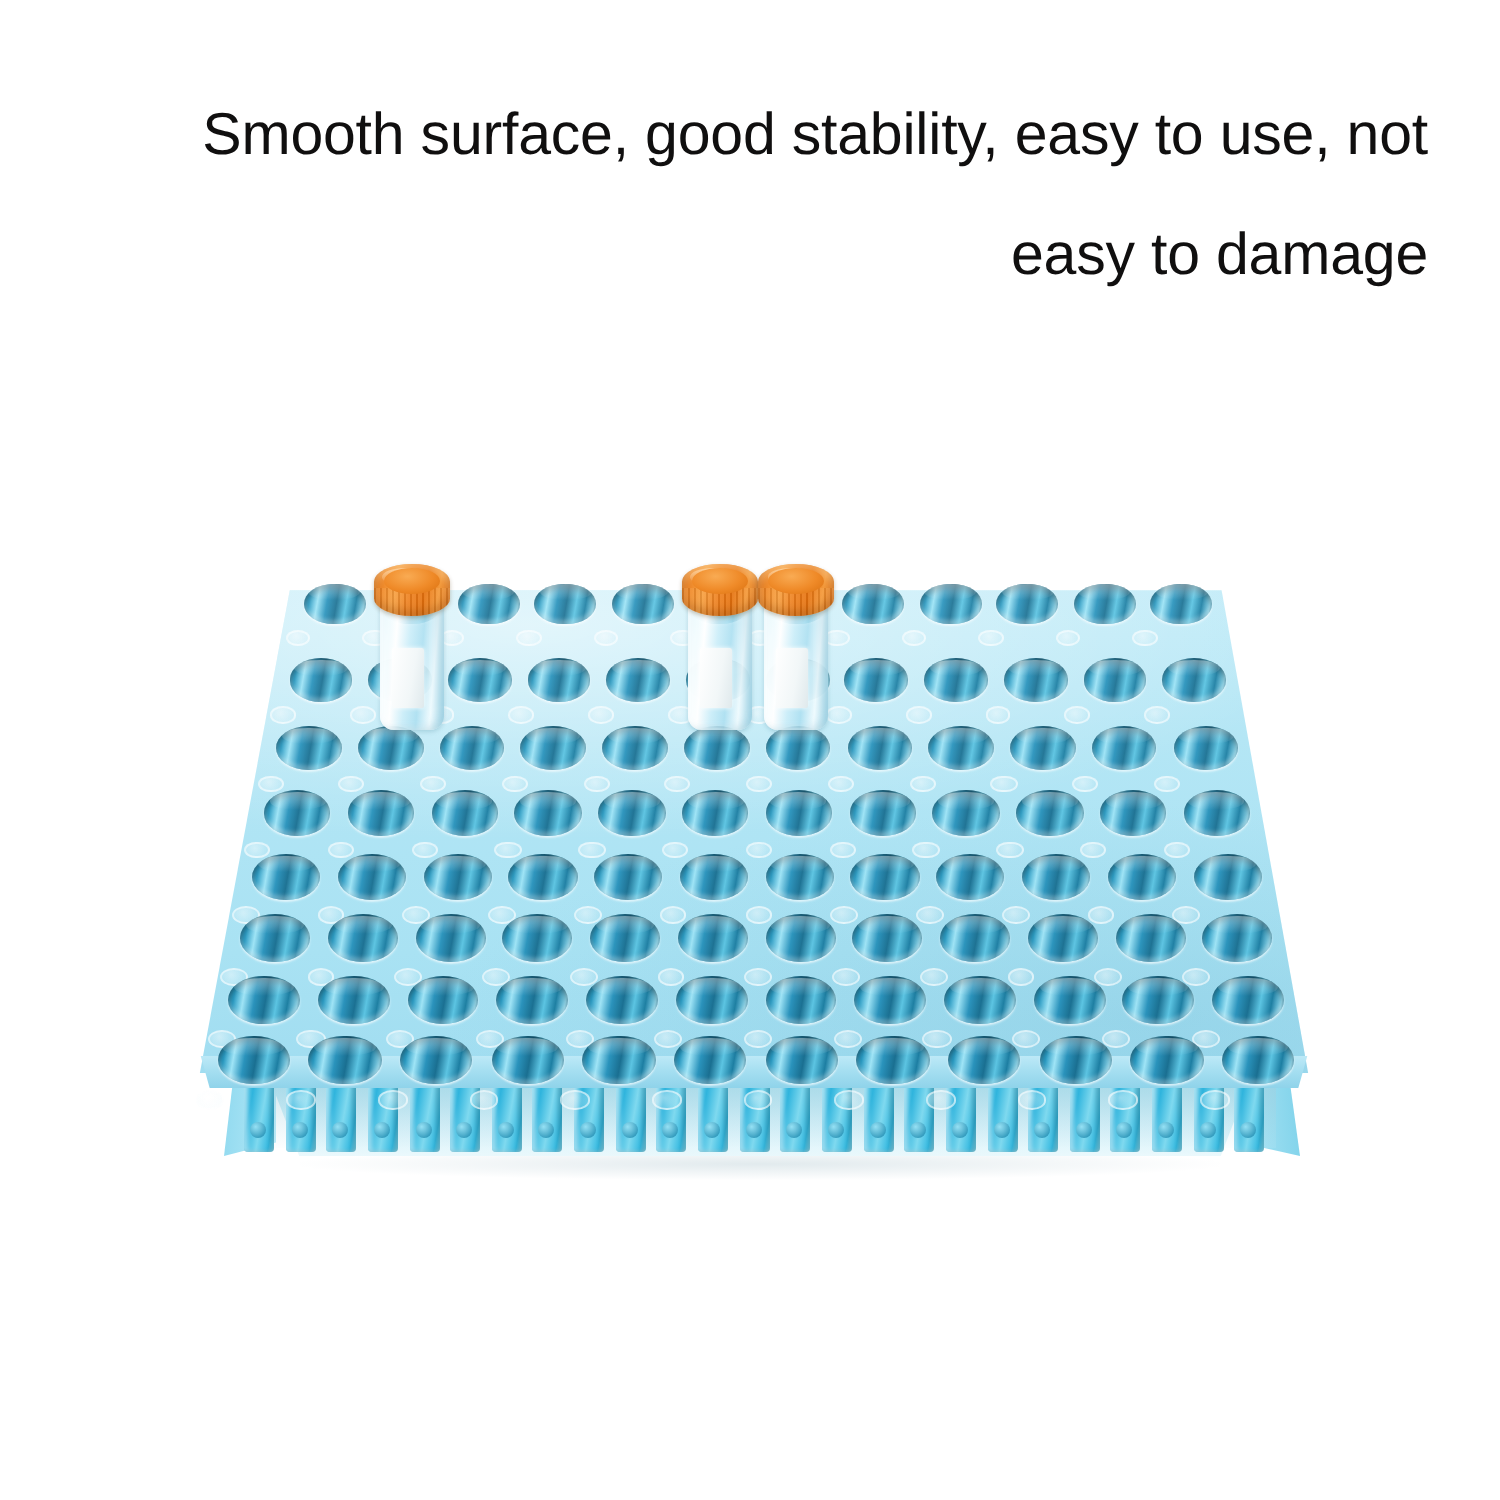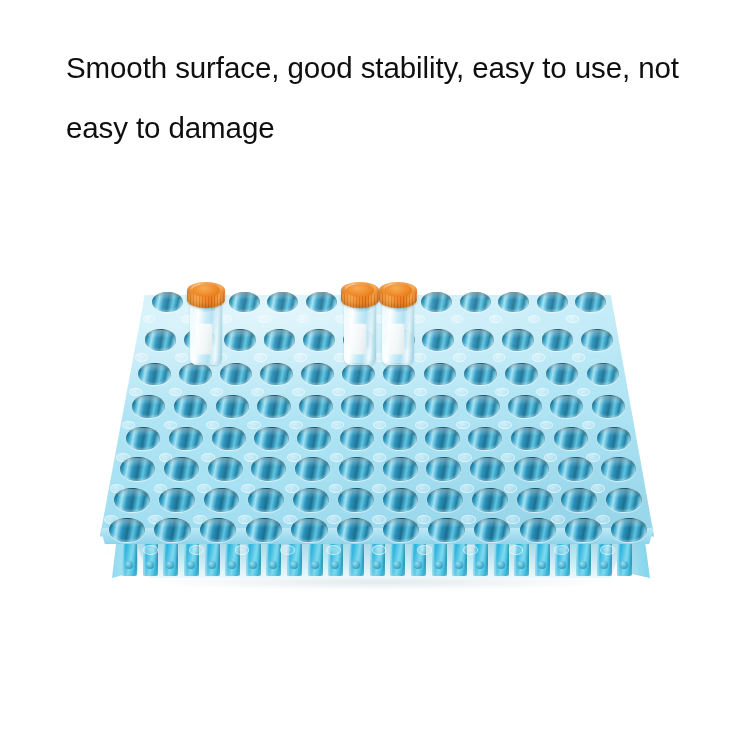--- a/index.html
+++ b/index.html
@@ -10,20 +10,21 @@
   }
   body {
     font-family: "Liberation Sans", sans-serif;
   }
   #page {
     position: relative;
     width: 750px;
     height: 750px;
     background: #ffffff;
     overflow: hidden;
+    text-align: right;
   }
 
   
   .caption {
     position: absolute;
     left: 66px;
     top: 38px;
     width: 648px;
     font-size: 29.5px;
     line-height: 60px;

